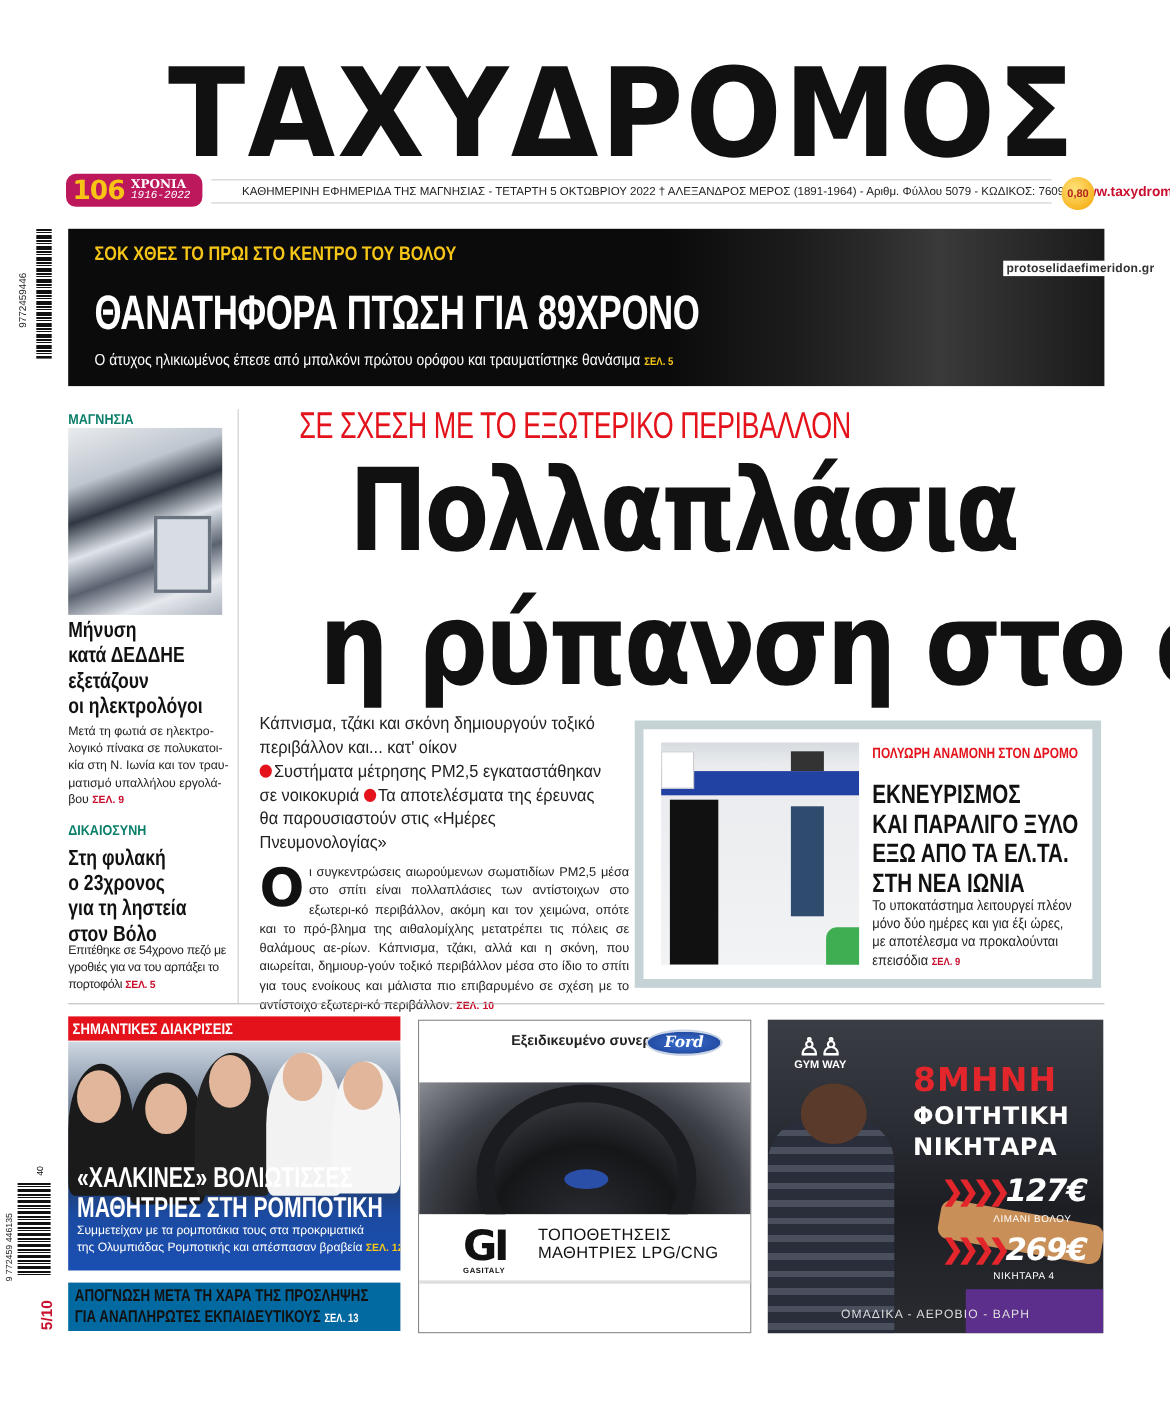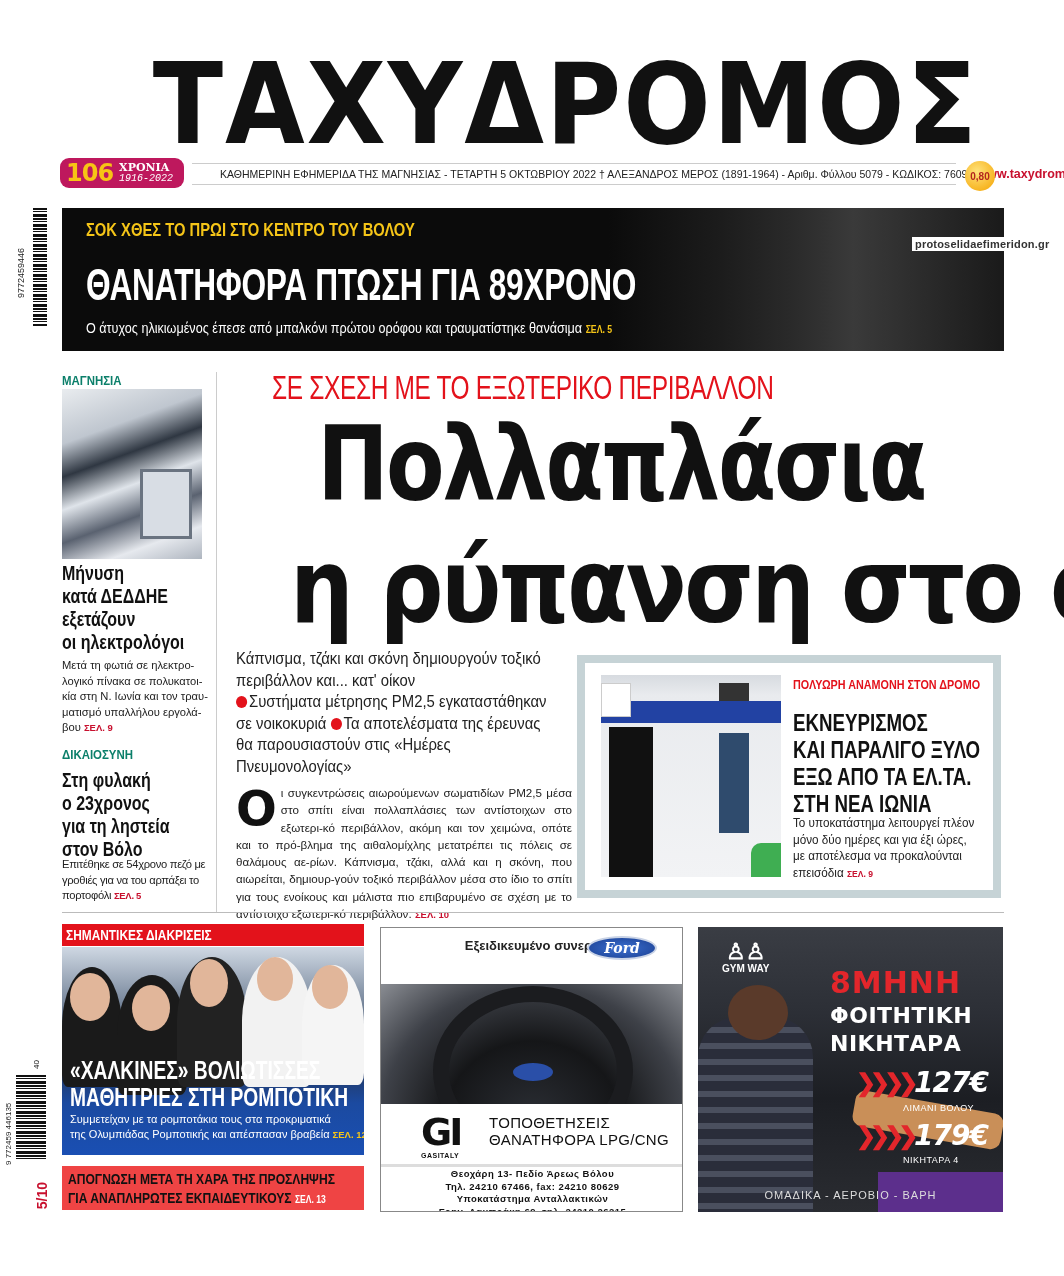--- a/index.html
+++ b/index.html
@@ -73,21 +73,21 @@
 
 #bottom-rule{left:62px;top:912px;width:942px;height:1px;background:#bbb}
 #robo-kicker{left:62px;top:924px;width:302px;height:22px;background:#e3121b;color:#fff;font-weight:bold;font-size:14px;line-height:22px;padding-left:4px;white-space:nowrap}
 #robo-kicker span{display:inline-block;transform:scaleX(.85);transform-origin:left center}
 #robo-photo{left:62px;top:947px;width:302px;height:208px;background:linear-gradient(180deg,#cfd8e3 0%,#6d7d93 30%,#253553 55%,#1b4aa0 75%,#1a4fb3 100%);overflow:hidden}
 .girl{position:absolute;border-radius:50% 50% 10% 10%;background:#1a1a1a}
 .face{position:absolute;border-radius:50%;background:#e1b69a}
 #robo-head{left:8px;top:110px;font-weight:bold;font-size:26px;line-height:27px;color:#fff;white-space:nowrap;transform:scaleX(.74);transform-origin:left top}
 #robo-sub{left:8px;top:165px;font-size:11px;line-height:14.5px;color:#fff;white-space:nowrap}
 #robo-sub .sel{color:#f5c518;font-weight:bold;font-size:9.5px}
-#teach{left:62px;top:1166px;width:302px;height:44px;background:#ef4444;padding:3px 0 0 6px}
+#teach{left:62px;top:1166px;width:302px;height:44px;background:#0369a1;padding:3px 0 0 6px}
 #teach .t{font-weight:bold;font-size:15.5px;line-height:19px;color:#111;white-space:nowrap;transform:scaleX(.78);transform-origin:left top}
 #teach .sel{color:#fff;font-weight:bold;font-size:11px}
 
 #ford{left:380px;top:927px;width:303px;height:285px;border:1px solid #888;background:#fff;overflow:hidden}
 #ford-l1{left:0;top:10px;width:240px;text-align:right;font-size:13px;font-weight:bold;color:#222;padding-right:4px}
 #ford-logo{left:206px;top:8px;width:70px;height:24px;border-radius:50%;background:radial-gradient(ellipse,#3a6fd0,#1b3f91);border:2px solid #c9d3e6;color:#fff;font-family:"DejaVu Serif",serif;font-style:italic;font-weight:bold;font-size:14px;text-align:center;line-height:20px}
 #ford-l2{left:0;top:34px;width:303px;height:22px;background:#e5e7e4;text-align:center;font-size:15px;font-weight:bold;color:#222;line-height:22px;letter-spacing:.5px}
 #ford-img{left:0;top:56px;width:303px;height:120px;background:radial-gradient(ellipse at 50% 110%,#2a2d33 0%,#151618 40%,#3e4148 70%,#8a8d93 100%)}
 #ford-wheel{left:52px;top:58px;width:200px;height:170px;border-radius:50%;border:16px solid #1b1c1f}
 #ford-badge{left:132px;top:135px;width:40px;height:18px;border-radius:50%;background:#2a4fa8}
@@ -256,43 +256,37 @@
   <div id="ford-l1" class="abs">Εξειδικευμένο συνεργείο</div>
   <div id="ford-logo" class="abs">Ford</div>
   <div id="ford-img" class="abs"></div>
   <div id="ford-wheel" class="abs"></div>
   <div id="ford-badge" class="abs"></div>
   <div class="abs" style="left:0;top:176px;width:303px;height:62px;background:#fff"></div>
   <div id="gi-logo" class="abs">GI</div>
   <div id="gi-small" class="abs">GASITALY</div>
   <div id="gi-text" class="abs">
     <div>ΤΟΠΟΘΕΤΗΣΕΙΣ</div>
-    <div>ΘΑΝΑΤΗΦΟΡΑ LPG/CNG</div>
+    <div>ΜΑΘΗΤΡΙΕΣ LPG/CNG</div>
   </div>
   <div id="ford-rule" class="abs"></div>
-  <div id="ford-addr" class="abs">
-    <div>Θεοχάρη 13- Πεδίο Άρεως Βόλου</div>
-    <div>Τηλ. 24210 67466, fax: 24210 80629</div>
-    <div>Υποκατάστημα Ανταλλακτικών</div>
-    <div>Γρηγ. Λαμπράκη 69, τηλ. 24210 26215</div>
-  </div>
 </div>
 
 <div id="gym" class="abs">
   <div class="person"></div>
   <div class="head"></div>
   <div class="arm"></div>
   <div class="mat"></div>
   <div id="gym-logo" class="abs">
     <div class="fig">♙♙</div>
     <div>GYM WAY</div>
   </div>
   <div id="gym-l1" class="abs">8ΜΗΝΗ</div>
   <div id="gym-l2" class="abs">ΦΟΙΤΗΤΙΚΗ</div>
   <div id="gym-l3" class="abs">ΝΙΚΗΤΑΡΑ</div>
   <div id="gym-ch1" class="chev">❯❯❯❯</div>
   <div id="gym-p1" class="price">127€</div>
   <div id="gym-loc1" class="loc">ΛΙΜΑΝΙ ΒΟΛΟΥ</div>
   <div id="gym-ch2" class="chev">❯❯❯❯</div>
-  <div id="gym-p2" class="price">179€</div>
+  <div id="gym-p2" class="price">269€</div>
   <div id="gym-loc2" class="loc">ΝΙΚΗΤΑΡΑ 4</div>
   <div id="gym-bottom" class="abs">ΟΜΑΔΙΚΑ - ΑΕΡΟΒΙΟ - ΒΑΡΗ</div>
 </div>
 
 </body></html>

